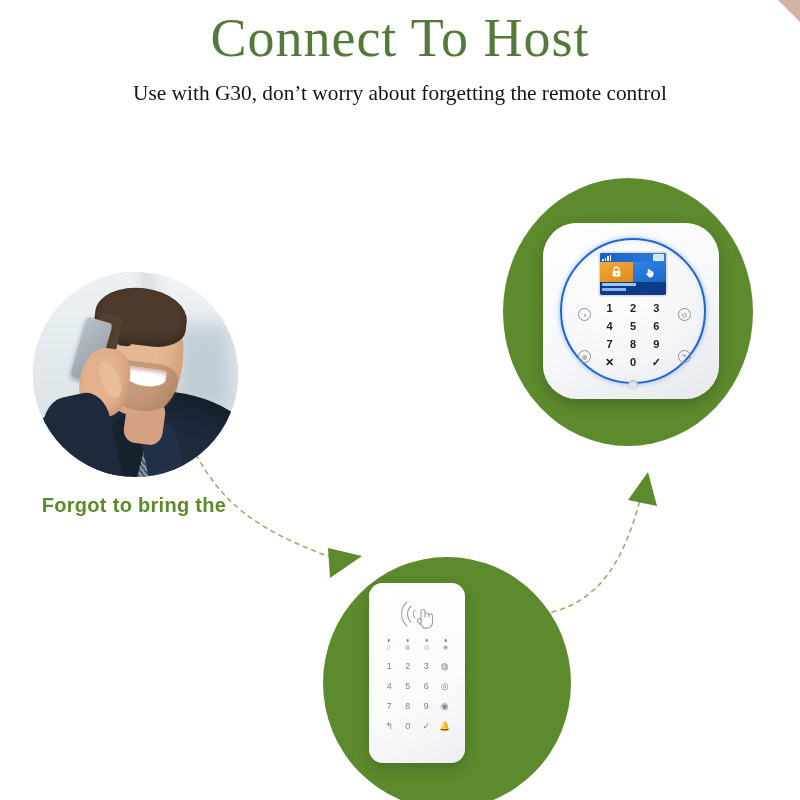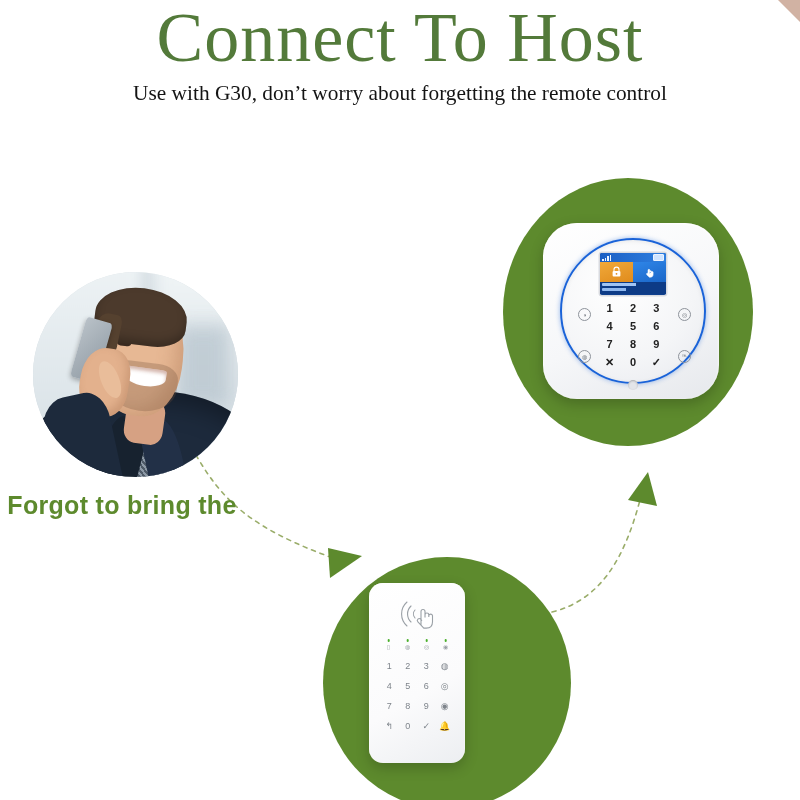--- a/index.html
+++ b/index.html
@@ -12,21 +12,21 @@
   
   .corner-artifact{
     position:absolute;top:0;right:0;width:0;height:0;
     border-top:22px solid #c9a493;border-left:22px solid transparent;
     opacity:.85;
   }
 
   
   .title{
     position:absolute;left:0;top:8px;width:800px;text-align:center;
-    font-family:"Liberation Serif",serif;font-size:70px;line-height:60px;
+    font-family:"Liberation Serif",serif;font-size:54px;line-height:60px;
     color:#537a3a;letter-spacing:1px;font-weight:400;white-space:nowrap;
   }
   .subtitle{
     position:absolute;left:0;top:79px;width:800px;text-align:center;
     font-family:"Liberation Serif",serif;font-size:22px;line-height:28px;
     color:#141414;white-space:nowrap;transform:scaleX(.97);
   }
 
   
   .photo-circle{
@@ -212,23 +212,23 @@
     display:grid;grid-template-columns:repeat(4,1fr);
     row-gap:9px;text-align:center;
   }
   .kp-grid span{
     font-family:"Liberation Sans",sans-serif;font-size:9px;
     color:#7e848b;line-height:11px;
   }
 
   
   .caption{
-    position:absolute;left:2px;top:492px;width:240px;text-align:center;
+    position:absolute;left:14px;top:492px;width:240px;text-align:center;
     font-family:"Liberation Sans",sans-serif;font-weight:700;
-    font-size:25px;line-height:26px;color:#5d8a2d;letter-spacing:.3px;
+    font-size:20px;line-height:26px;color:#5d8a2d;letter-spacing:.3px;
   }
 
   
   .connectors{position:absolute;inset:0;width:800px;height:800px;
     pointer-events:none;}
 </style>
 </head>
 <body>
 
 <div id="stage">

